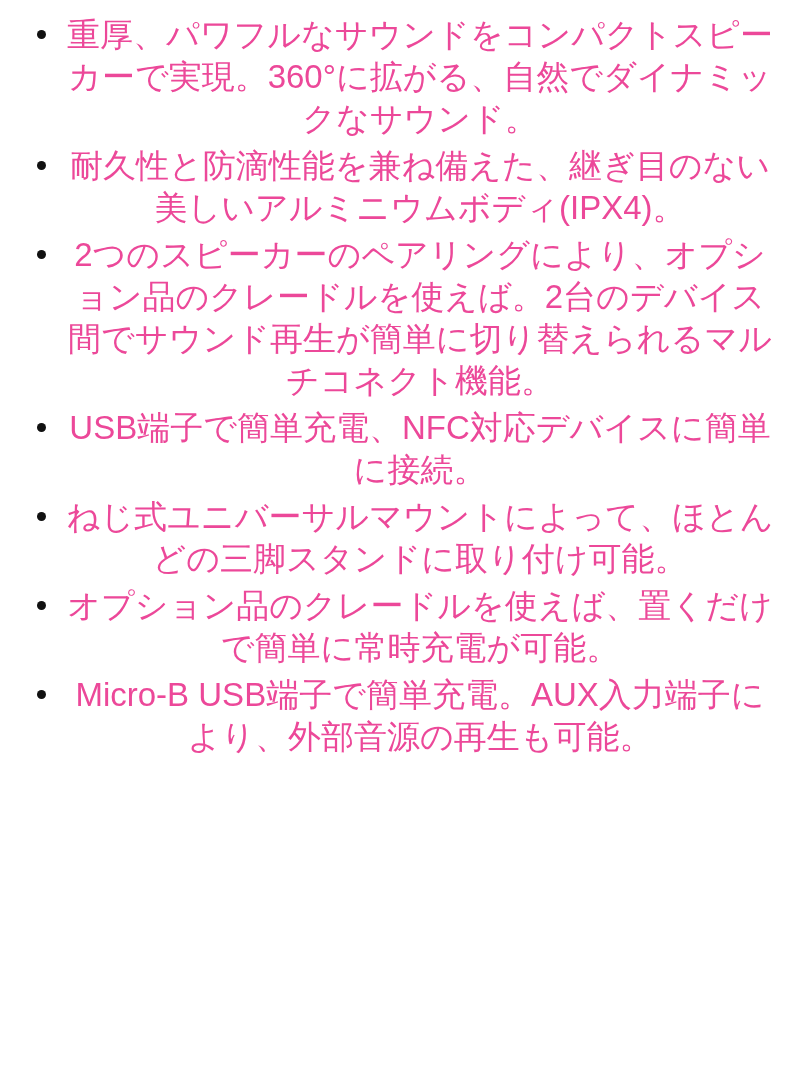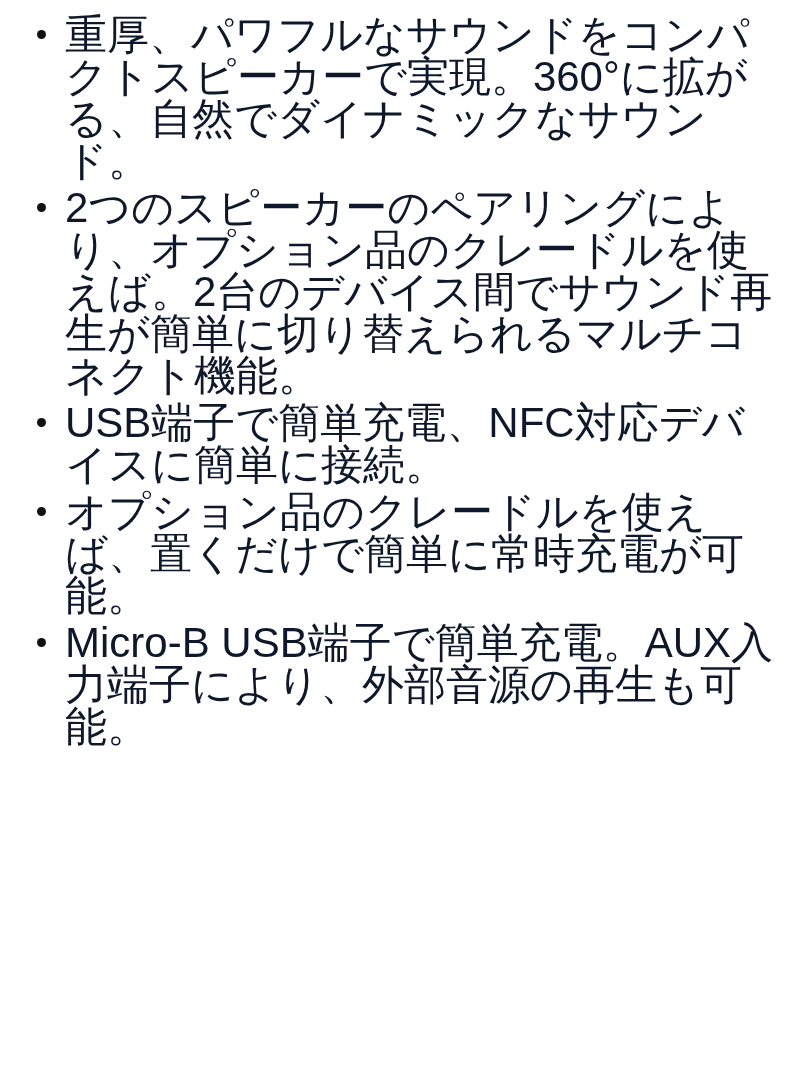--- a/index.html
+++ b/index.html
@@ -13,25 +13,25 @@
     overflow: hidden;
     font-family: "Liberation Sans", sans-serif;
   }
   ul.feature-list {
     margin: 0;
     padding: 14px 28px 0 65px;
     list-style: none;
   }
   ul.feature-list li {
     position: relative;
-    font-size: 42px;
+    font-size: 33px;
     line-height: 42px;
-    color: #0f172a;
+    color: #ec4899;
     margin: 0 0 5px 0;
-    text-align: left;
+    text-align: center;
   }
   ul.feature-list li .dot {
     position: absolute;
     left: -28px;
     top: 16px;
     width: 9px;
     height: 9px;
     border-radius: 50%;
     background: #111111;
   }
@@ -43,34 +43,42 @@
 </head>
 <body>
 
 <ul class="feature-list">
 
     <li>
       <span class="dot"></span>
       <span class="txt">重厚、パワフルなサウンドをコンパクトスピーカーで実現。360°に拡がる、自然でダイナミックなサウンド。</span>
     </li>
 
+    <li>
+      <span class="dot"></span>
+      <span class="txt">耐久性と防滴性能を兼ね備えた、継ぎ目のない美しいアルミニウムボディ(IPX4)。</span>
+    </li>
 
 
 
     <li>
       <span class="dot"></span>
       <span class="txt">2つのスピーカーのペアリングにより、オプション品のクレードルを使えば。2台のデバイス間でサウンド再生が簡単に切り替えられるマルチコネクト機能。</span>
     </li>
 
 
     <li>
       <span class="dot"></span>
       <span class="txt">USB端子で簡単充電、NFC対応デバイスに簡単に接続。</span>
     </li>
 
+    <li>
+      <span class="dot"></span>
+      <span class="txt">ねじ式ユニバーサルマウントによって、ほとんどの三脚スタンドに取り付け可能。</span>
+    </li>
 
     <li>
       <span class="dot"></span>
       <span class="txt">オプション品のクレードルを使えば、置くだけで簡単に常時充電が可能。</span>
     </li>
 
     <li>
       <span class="dot"></span>
       <span class="txt">Micro-B USB端子で簡単充電。AUX入力端子により、外部音源の再生も可能。</span>
     </li>

